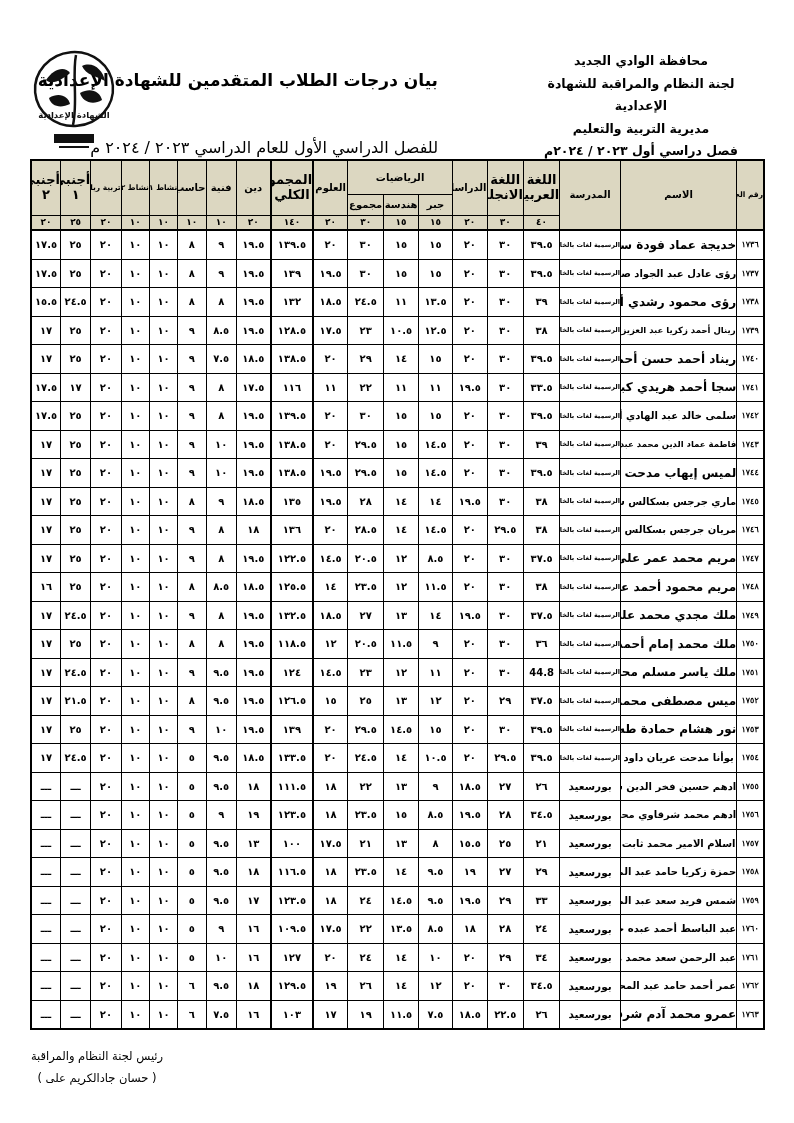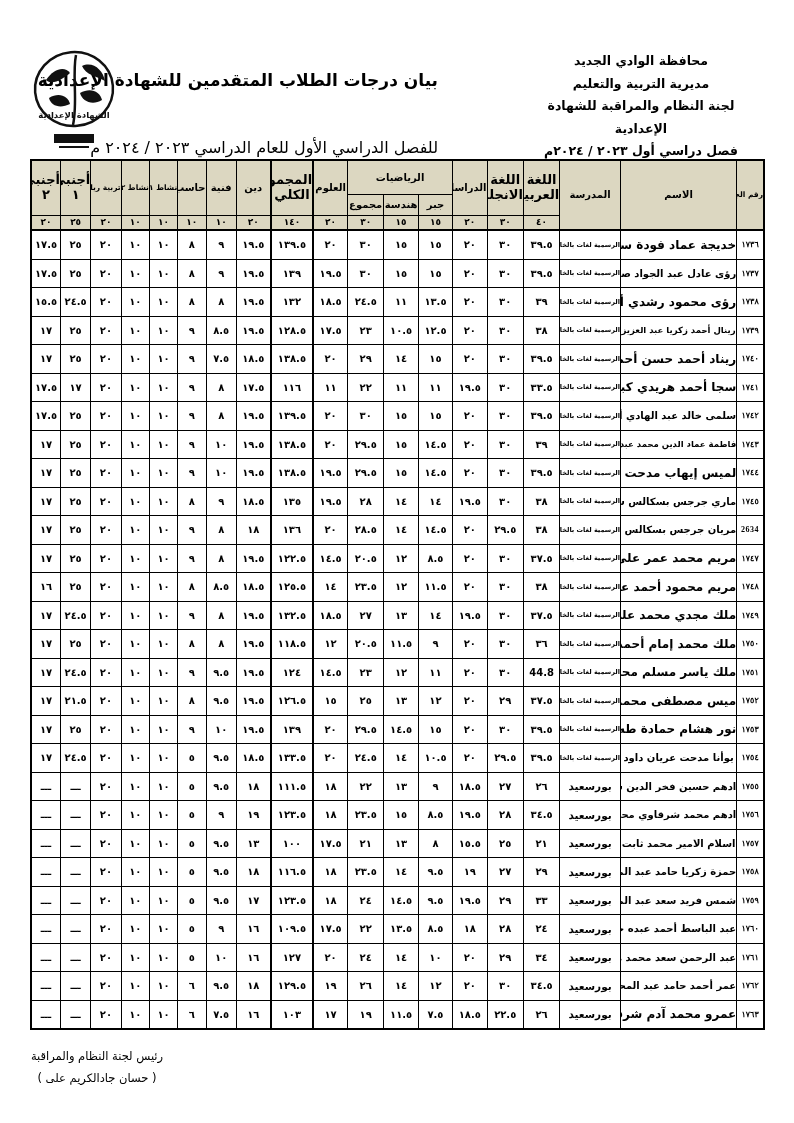--- a/index.html
+++ b/index.html
@@ -55,22 +55,22 @@
   .footer-sign{
     position:absolute;top:1046px;left:12px;width:170px;
     text-align:center;font-size:11.5px;font-weight:normal;line-height:1.9;
   }
 </style>
 </head>
 <body>
 
 <div class="letterhead">
   <div>محافظة الوادي الجديد</div>
+  <div>لجنة النظام والمراقبة للشهادة الإعدادية</div>
   <div>مديرية التربية والتعليم</div>
-  <div>لجنة النظام والمراقبة للشهادة الإعدادية</div>
   <div>فصل دراسي أول ٢٠٢٣ / ٢٠٢٤م</div>
 </div>
 
 <div class="page-title">بيان درجات الطلاب المتقدمين للشهادة الإعدادية</div>
 <div class="page-subtitle">للفصل الدراسي الأول للعام الدراسي ٢٠٢٣ / ٢٠٢٤ م</div>
 
 <svg class="seal" width="84" height="104" viewBox="0 0 84 104" aria-hidden="true">
   <ellipse cx="42" cy="41" rx="39" ry="37" fill="none" stroke="#111" stroke-width="2.5" transform="rotate(-5 42 41)"></ellipse>
   <path d="M44 7 C40 26 46 54 41 77" stroke="#111" stroke-width="2.5" fill="none"></path>
   <path d="M14 32 C22 20 33 18 38 25 C31 31 20 38 14 32 Z" fill="#111"></path>
@@ -363,21 +363,21 @@
     <td class="score">٩</td>
     <td class="score">٨</td>
     <td class="score">١٠</td>
     <td class="score">١٠</td>
     <td class="score">٢٠</td>
     <td class="score">٢٥</td>
     <td class="score">١٧</td>
   </tr>
 
   <tr>
-    <td class="seat">2634</td>
+    <td class="seat">١٧٤٦</td>
     <td class="name n-s">مريان جرجس بسكالس سنادة</td>
     <td class="school school-kharga">الرسمية لغات بالخارجة</td>
     <td class="score">٣٨</td>
     <td class="score">٢٩.٥</td>
     <td class="score">٢٠</td>
     <td class="score">١٤.٥</td>
     <td class="score">١٤</td>
     <td class="score">٢٨.٥</td>
     <td class="score">٢٠</td>
     <td class="score grand">١٣٦</td>

